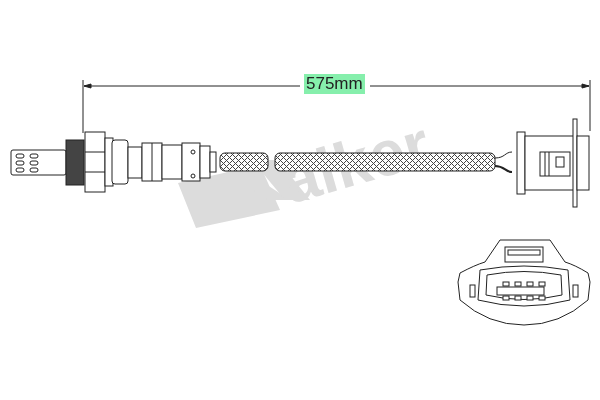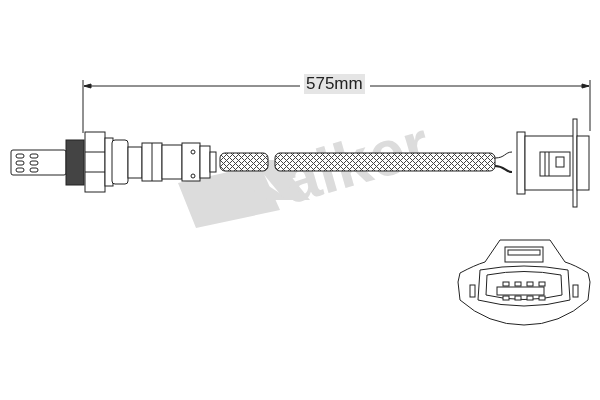--- a/index.html
+++ b/index.html
@@ -1,18 +1,18 @@
 <!DOCTYPE html>
 <html><head>
 <meta charset="utf-8">
 <style>
   html, body { margin:0; padding:0; background:#ffffff; }
   body { width:600px; height:400px; position:relative; overflow:hidden; font-family:"Liberation Sans", sans-serif; }
   #stage { position:absolute; left:0; top:0; width:600px; height:400px; }
-  .dim-label { position:absolute; left:304px; top:74px; font-size:17px; color:#222; background:#e5e5e5; padding:0 2px; line-height:20px; }
+  .dim-label { position:absolute; left:304px; top:74px; font-size:17px; color:#222; background:#86efac; padding:0 2px; line-height:20px; }
 </style>
 </head>
 <body>
 
 <div id="stage">
 <svg width="600" height="400" viewBox="0 0 600 400" xmlns="http://www.w3.org/2000/svg">
   <defs>
     <pattern id="braid" width="6" height="6" patternUnits="userSpaceOnUse">
       <rect width="6" height="6" fill="#ffffff"></rect>
       <path d="M0 3 L3 0 M3 6 L6 3 M0 0 L3 3 M3 3 L6 6" stroke="#444" stroke-width="1"></path>

